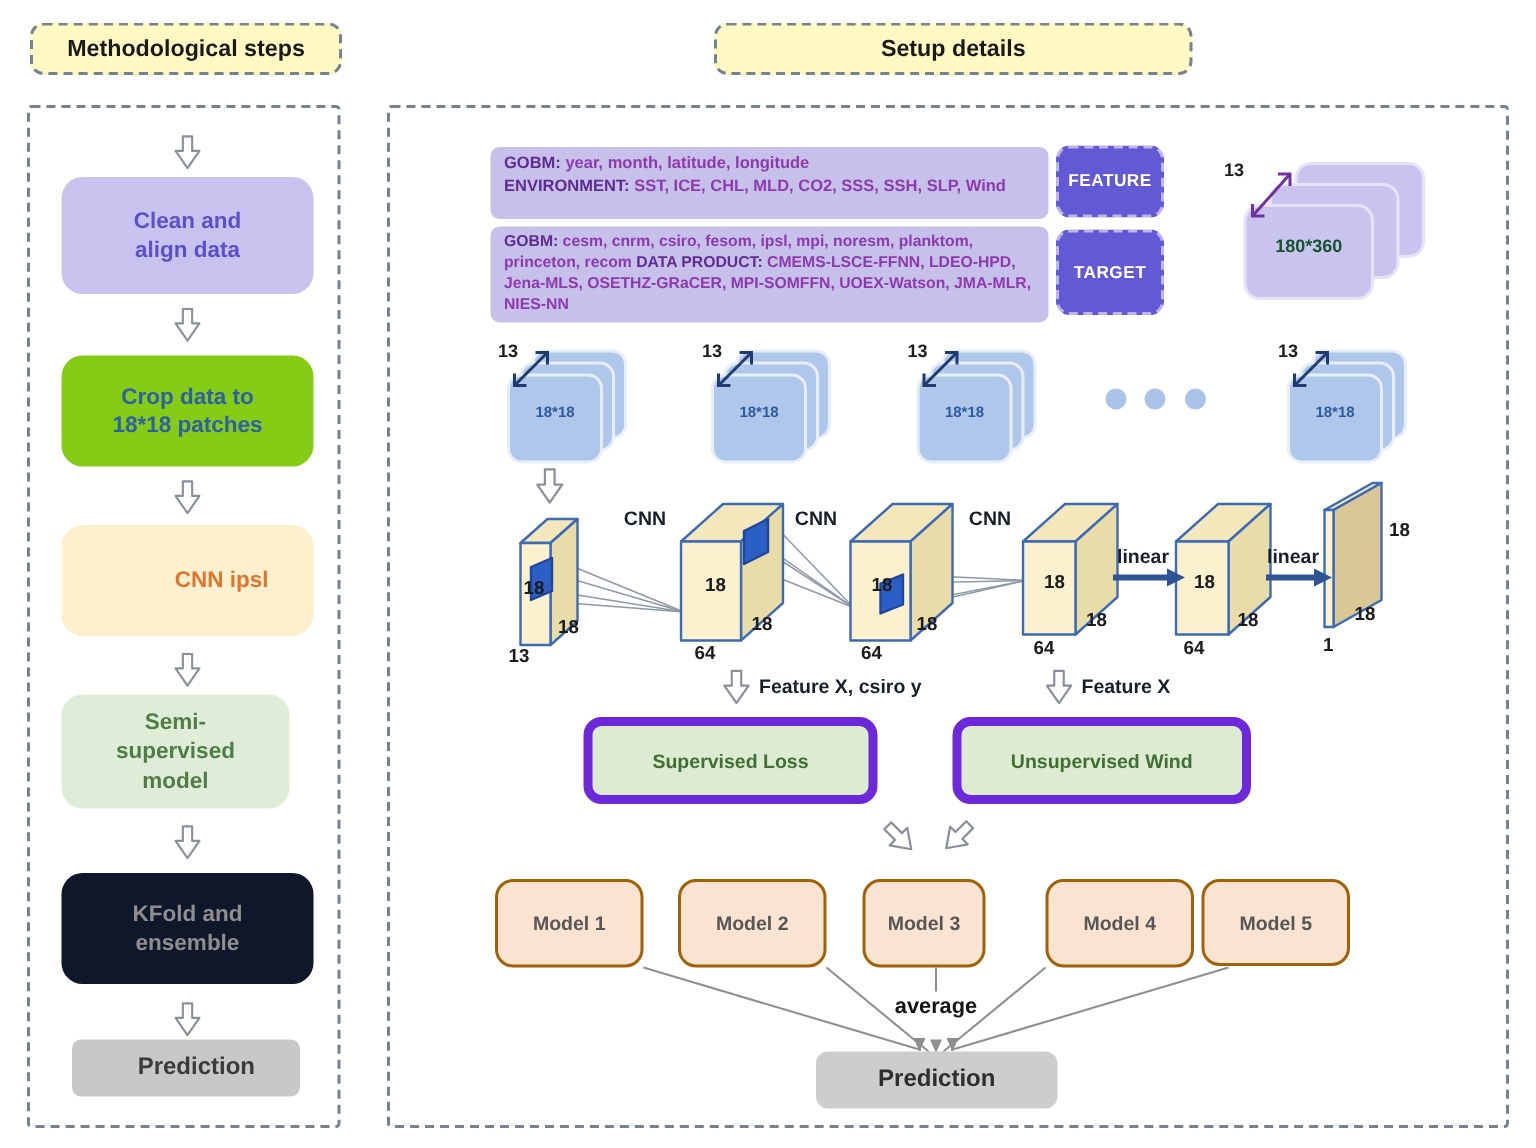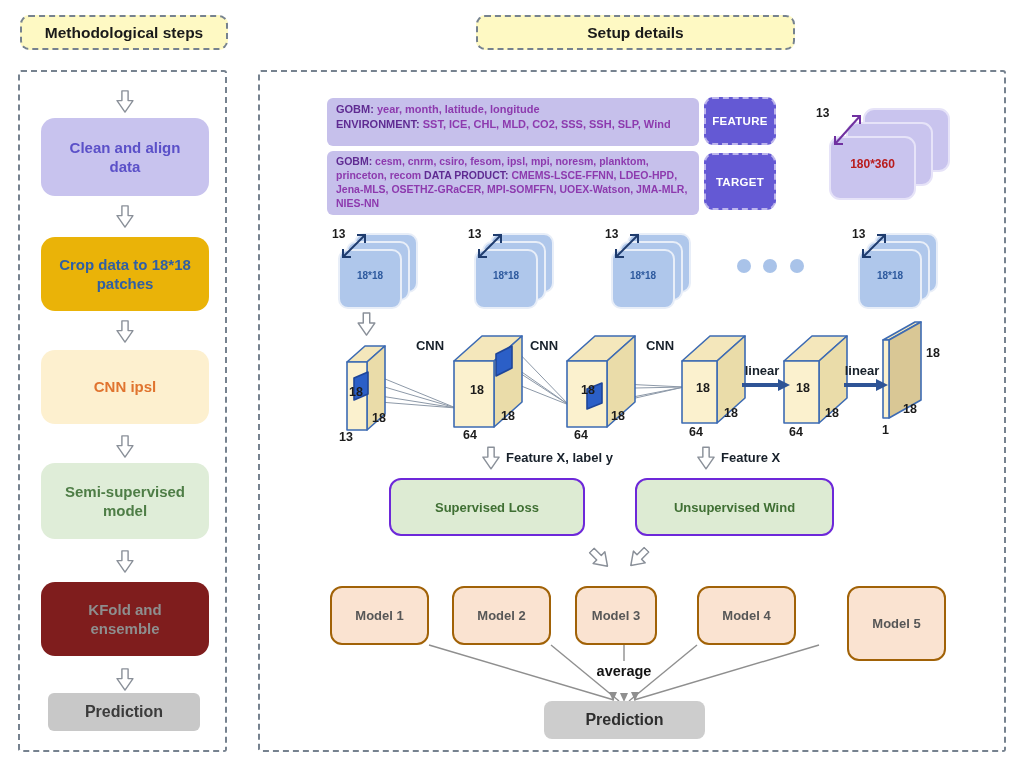--- a/index.html
+++ b/index.html
@@ -9,60 +9,60 @@
     font-family:"Liberation Sans", sans-serif; overflow:hidden;
   }
   .abs { position:absolute; }
   .dashed-title {
     border:2px dashed #76828F; border-radius:9px; background:#fef9c3;
     display:flex; align-items:center; justify-content:center;
     font-weight:700; font-size:15.5px; color:#1a1a1a;
   }
   .panel { border:2px dashed #76828F; border-radius:3px; background:#fff; }
   .step {
-    border-radius:14px; display:flex; align-items:center; justify-content:center;
-    text-align:center; font-weight:600; font-size:15px; line-height:1.3; padding:4px 16px;
+    border-radius:14px; display:flex; align-items:center; justify-content:flex-end;
+    text-align:center; font-weight:600; font-size:15px; line-height:1.3; padding:4px 30px;
   }
   .s1 { background:#C8C3EE; color:#5B50C8; }
-  .s2 { background:#eab308; color:#2F5FA5; }
+  .s2 { background:#84cc16; color:#2F5FA5; }
   .s3 { background:#FDF0CF; color:#E0742F; }
   .s4 { background:#DFEDD8; color:#4E7D46; }
-  .s5 { background:#7f1d1d; color:#8E8E8E; }
+  .s5 { background:#0f172a; color:#8E8E8E; }
   .s6 { background:#C8C8C8; color:#3B3B3B; border-radius:6px; font-weight:700; font-size:16px; }
   .flow-arrow { display:block; }
   .info-box {
     background:#C6C0EB; border-radius:6px; padding:4px 9px;
     color:#8D3AAE; font-weight:600; line-height:1.35;
   }
   .info-box b { color:#5F2B92; font-weight:800; }
   .fi { font-size:11px; }
   .ti { font-size:10.5px; line-height:1.32; }
   .badge {
     background:#6459D4; color:#fff; border-radius:9px; border:2px dashed #BDB6EC;
     display:flex; align-items:center; justify-content:center;
     font-weight:700; font-size:11.5px; letter-spacing:.3px;
   }
   .loss-box {
-    background:#DDEBD3; border:2px solid #6d28d9; border-radius:12px;
+    background:#DDEBD3; border:6px solid #6d28d9; border-radius:12px;
     color:#3F6F33; font-weight:700; font-size:13px;
     display:flex; align-items:center; justify-content:center;
   }
   .model-box {
     background:#FAE3D1; border:2px solid #a16207; border-radius:12px;
     color:#575757; font-weight:700; font-size:13px;
     display:flex; align-items:center; justify-content:center;
   }
   .predict-box {
     background:#CDCDCD; border-radius:8px; color:#2E2E2E; font-weight:700; font-size:16px;
     display:flex; align-items:center; justify-content:center;
   }
   .lbl { position:absolute; font-weight:700; color:#1c1c1c; font-size:12.5px; white-space:nowrap; }
   .op-lbl { position:absolute; font-weight:700; color:#17202A; font-size:13px; text-align:center; white-space:nowrap; }
   .patch-size { position:absolute; font-weight:700; font-size:10px; color:#2E5A9E; text-align:center; }
-  .grid-size { position:absolute; font-weight:600; font-size:12px; color:#b91c1c; text-align:center; }
+  .grid-size { position:absolute; font-weight:600; font-size:12px; color:#14532d; text-align:center; }
   .input-lbl { position:absolute; font-weight:700; font-size:13px; color:#17202A; white-space:nowrap; }
   .avg-lbl { position:absolute; font-weight:700; font-size:14.5px; color:#141414; text-align:center; }
 </style>
 </head>
 <body>
 
 <svg width="0" height="0" style="position:absolute" aria-hidden="true">
   <defs>
     <symbol id="hollowArrow" viewBox="0 0 20 26">
       <polygon points="6.5,1 13.5,1 13.5,12 19,12 10,25 1,12 6.5,12" fill="#ffffff" stroke="#8A9099" stroke-width="1.6" stroke-linejoin="round"></polygon>
@@ -95,21 +95,21 @@
     <svg class="abs flow-arrow" style="left:96px; top:248px;" width="18" height="23">
         <use href="#hollowArrow" width="18" height="23"></use>
       </svg>
     <div class="abs step s3" style="left:21px; top:278px; width:168px; height:74px;">
       <span>CNN ipsl</span>
     </div>
 
     <svg class="abs flow-arrow" style="left:96px; top:363px;" width="18" height="23">
         <use href="#hollowArrow" width="18" height="23"></use>
       </svg>
-    <div class="abs step s4" style="left:21px; top:391px; width:168px; height:76px;">
+    <div class="abs step s4" style="left:21px; top:391px; width:152px; height:76px;">
       <span>Semi-supervised model</span>
     </div>
 
     <svg class="abs flow-arrow" style="left:96px; top:478px;" width="18" height="23">
         <use href="#hollowArrow" width="18" height="23"></use>
       </svg>
     <div class="abs step s5" style="left:21px; top:510px; width:168px; height:74px;">
       <span>KFold and ensemble</span>
     </div>
 
@@ -325,21 +325,21 @@
     <span class="lbl" style="left:429px; top:353px;">64</span>
 
     <span class="lbl" style="left:536px; top:309px;">18</span>
     <span class="lbl" style="left:565px; top:334px;">18</span>
     <span class="lbl" style="left:529px; top:353px;">64</span>
 
     <span class="lbl" style="left:666px; top:274px;">18</span>
     <span class="lbl" style="left:643px; top:330px;">18</span>
     <span class="lbl" style="left:622px; top:351px;">1</span>
 
-    <span class="input-lbl" style="left:246px; top:378px;">Feature X, label y</span>
+    <span class="input-lbl" style="left:246px; top:378px;">Feature X, csiro y</span>
     <span class="input-lbl" style="left:461px; top:378px;">Feature X</span>
 
     <div class="abs loss-box" style="left:129px; top:406px; width:196px; height:58px;">
       <span>Supervised Loss</span>
     </div>
     <div class="abs loss-box" style="left:375px; top:406px; width:199px; height:58px;">
       <span>Unsupervised Wind</span>
     </div>
 
     <div class="abs model-box" style="left:70px; top:514px; width:99px; height:59px;">
@@ -347,21 +347,21 @@
     </div>
     <div class="abs model-box" style="left:192px; top:514px; width:99px; height:59px;">
       <span>Model 2</span>
     </div>
     <div class="abs model-box" style="left:315px; top:514px; width:82px; height:59px;">
       <span>Model 3</span>
     </div>
     <div class="abs model-box" style="left:437px; top:514px; width:99px; height:59px;">
       <span>Model 4</span>
     </div>
-    <div class="abs model-box" style="left:587px; top:514px; width:99px; height:75px;">
+    <div class="abs model-box" style="left:541px; top:514px; width:99px; height:58px;">
       <span>Model 5</span>
     </div>
 
     <span class="avg-lbl" style="left:324px; top:591px; width:80px;">average</span>
 
     <div class="abs predict-box" style="left:284px; top:629px; width:161px; height:38px;">
       <span>Prediction</span>
     </div>
   </div>
 </div>

